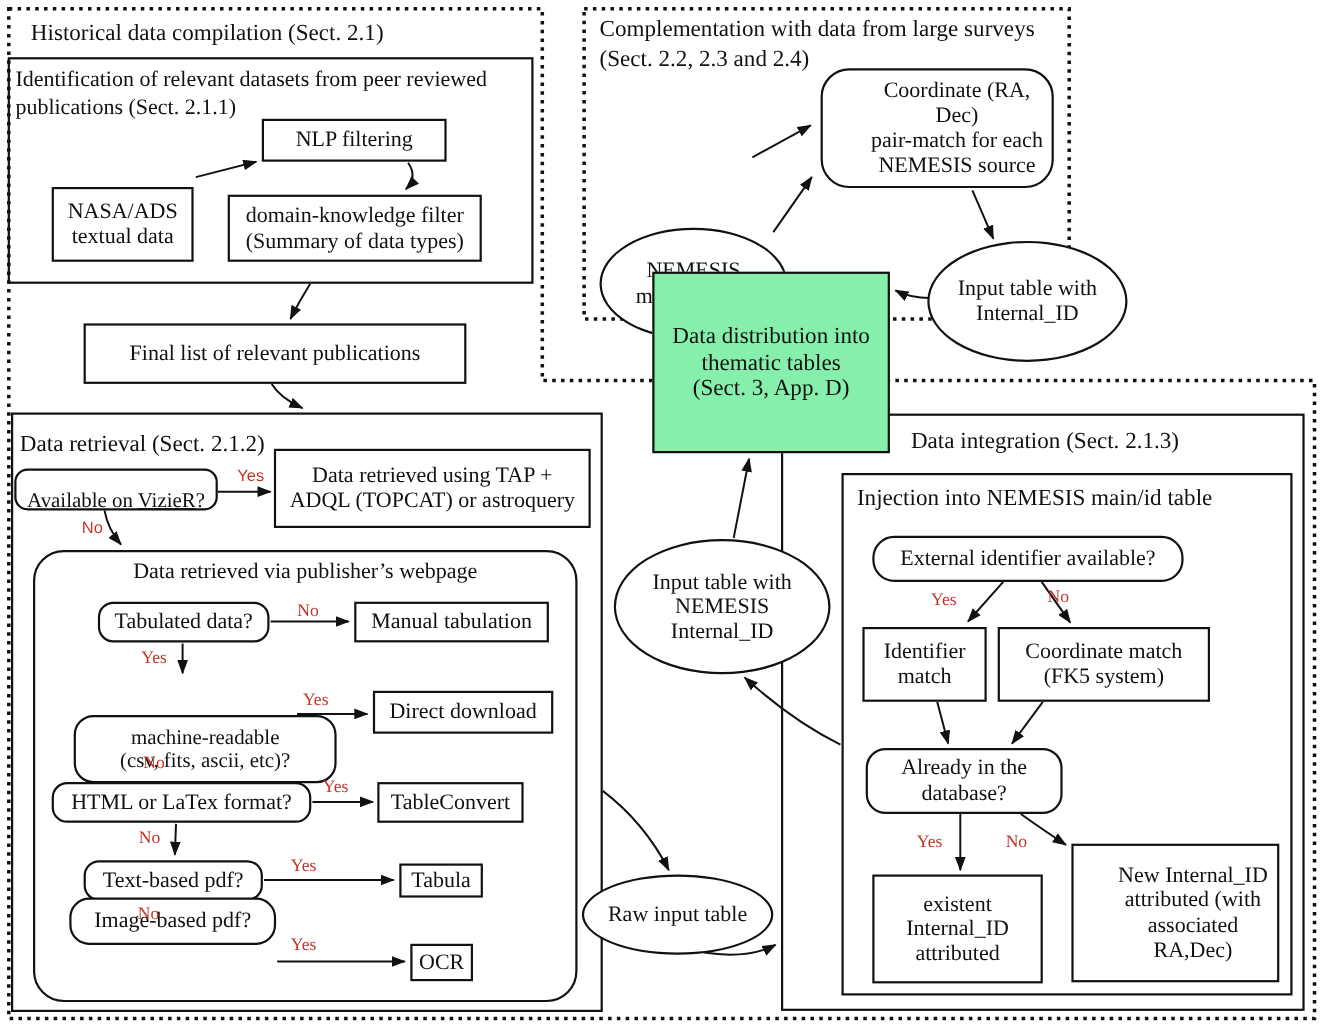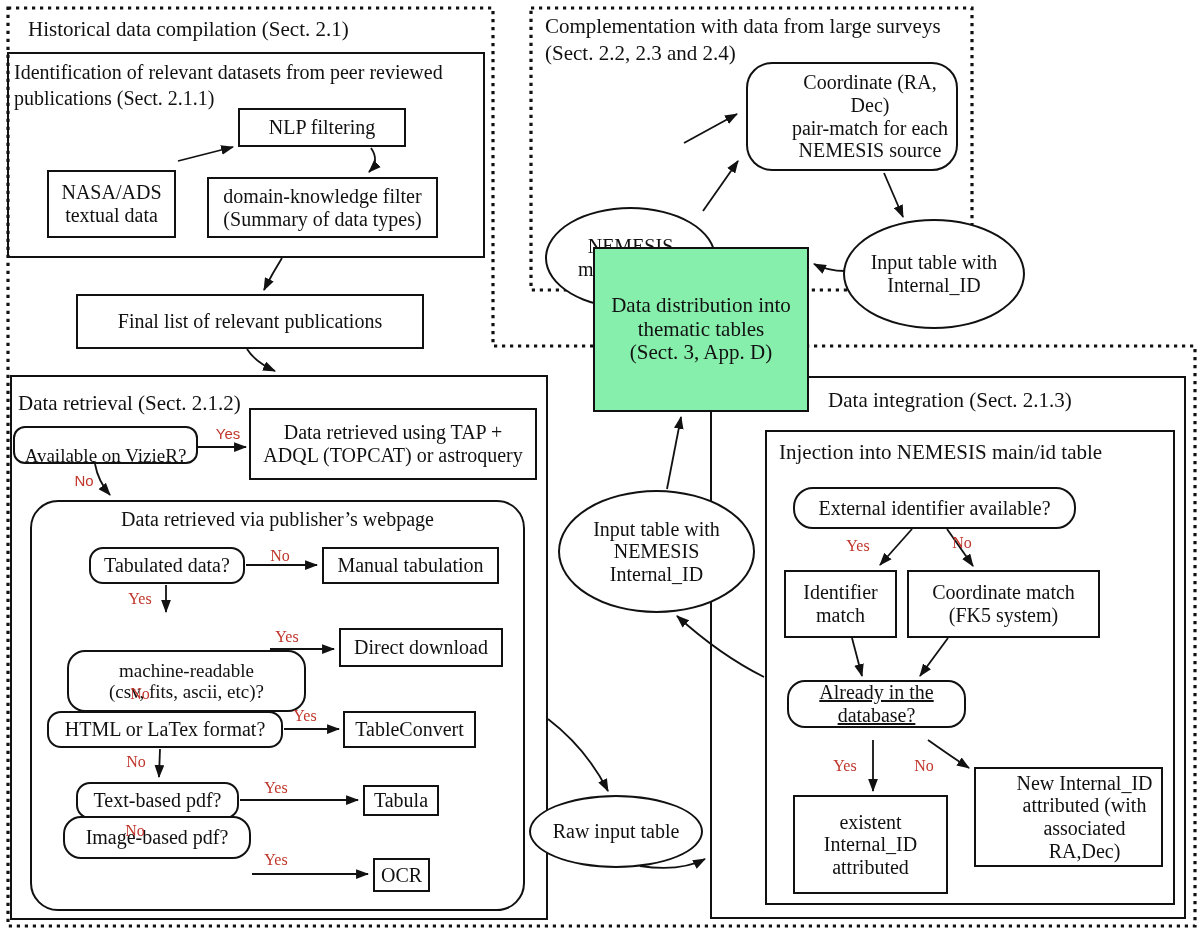--- a/index.html
+++ b/index.html
@@ -124,26 +124,26 @@
   <div class="title center" style="left:770px;top:387px;width:360px;">Data integration (Sect. 2.1.3)</div>
 
   <div class="frame" style="left:765px;top:430px;width:410px;height:475px;"></div>
   <div class="title" style="left:779px;top:439px;width:392px;">Injection into NEMESIS main/id table</div>
 
   <div class="node r20" style="left:793px;top:487px;width:283px;height:42px;">External identifier available?</div>
   <div class="node" style="left:784px;top:570px;width:113px;height:68px;">Identifier
 match</div>
   <div class="node" style="left:907px;top:570px;width:193px;height:68px;">Coordinate match
 (FK5 system)</div>
-  <div class="node r18" style="left:787px;top:680px;width:179px;height:48px;text-decoration:underline;">Already in the
+  <div class="node r18" style="left:787px;top:680px;width:179px;height:60px;">Already in the
 database?</div>
   <div class="node" style="left:793px;top:795px;width:155px;height:99px;">existent
 Internal_ID
 attributed</div>
-  <div class="node" style="left:974px;top:767px;width:189px;height:100px;padding-left:32px;">New Internal_ID
+  <div class="node" style="left:974px;top:767px;width:189px;height:126px;padding-left:32px;">New Internal_ID
 attributed (with
 associated RA,Dec)</div>
 
   <div class="node ellipse" style="left:558px;top:490px;width:197px;height:123px;">Input table with
 NEMESIS
 Internal_ID</div>
   <div class="node ellipse" style="left:529px;top:795px;width:174px;height:73px;">Raw input table</div>
 
   <span class="red red-sans" style="left: 228px; top: 433px; color: rgb(192, 54, 44);">Yes</span>
   <span class="red red-sans" style="left: 84px; top: 480px; color: rgb(192, 54, 44);">No</span>

